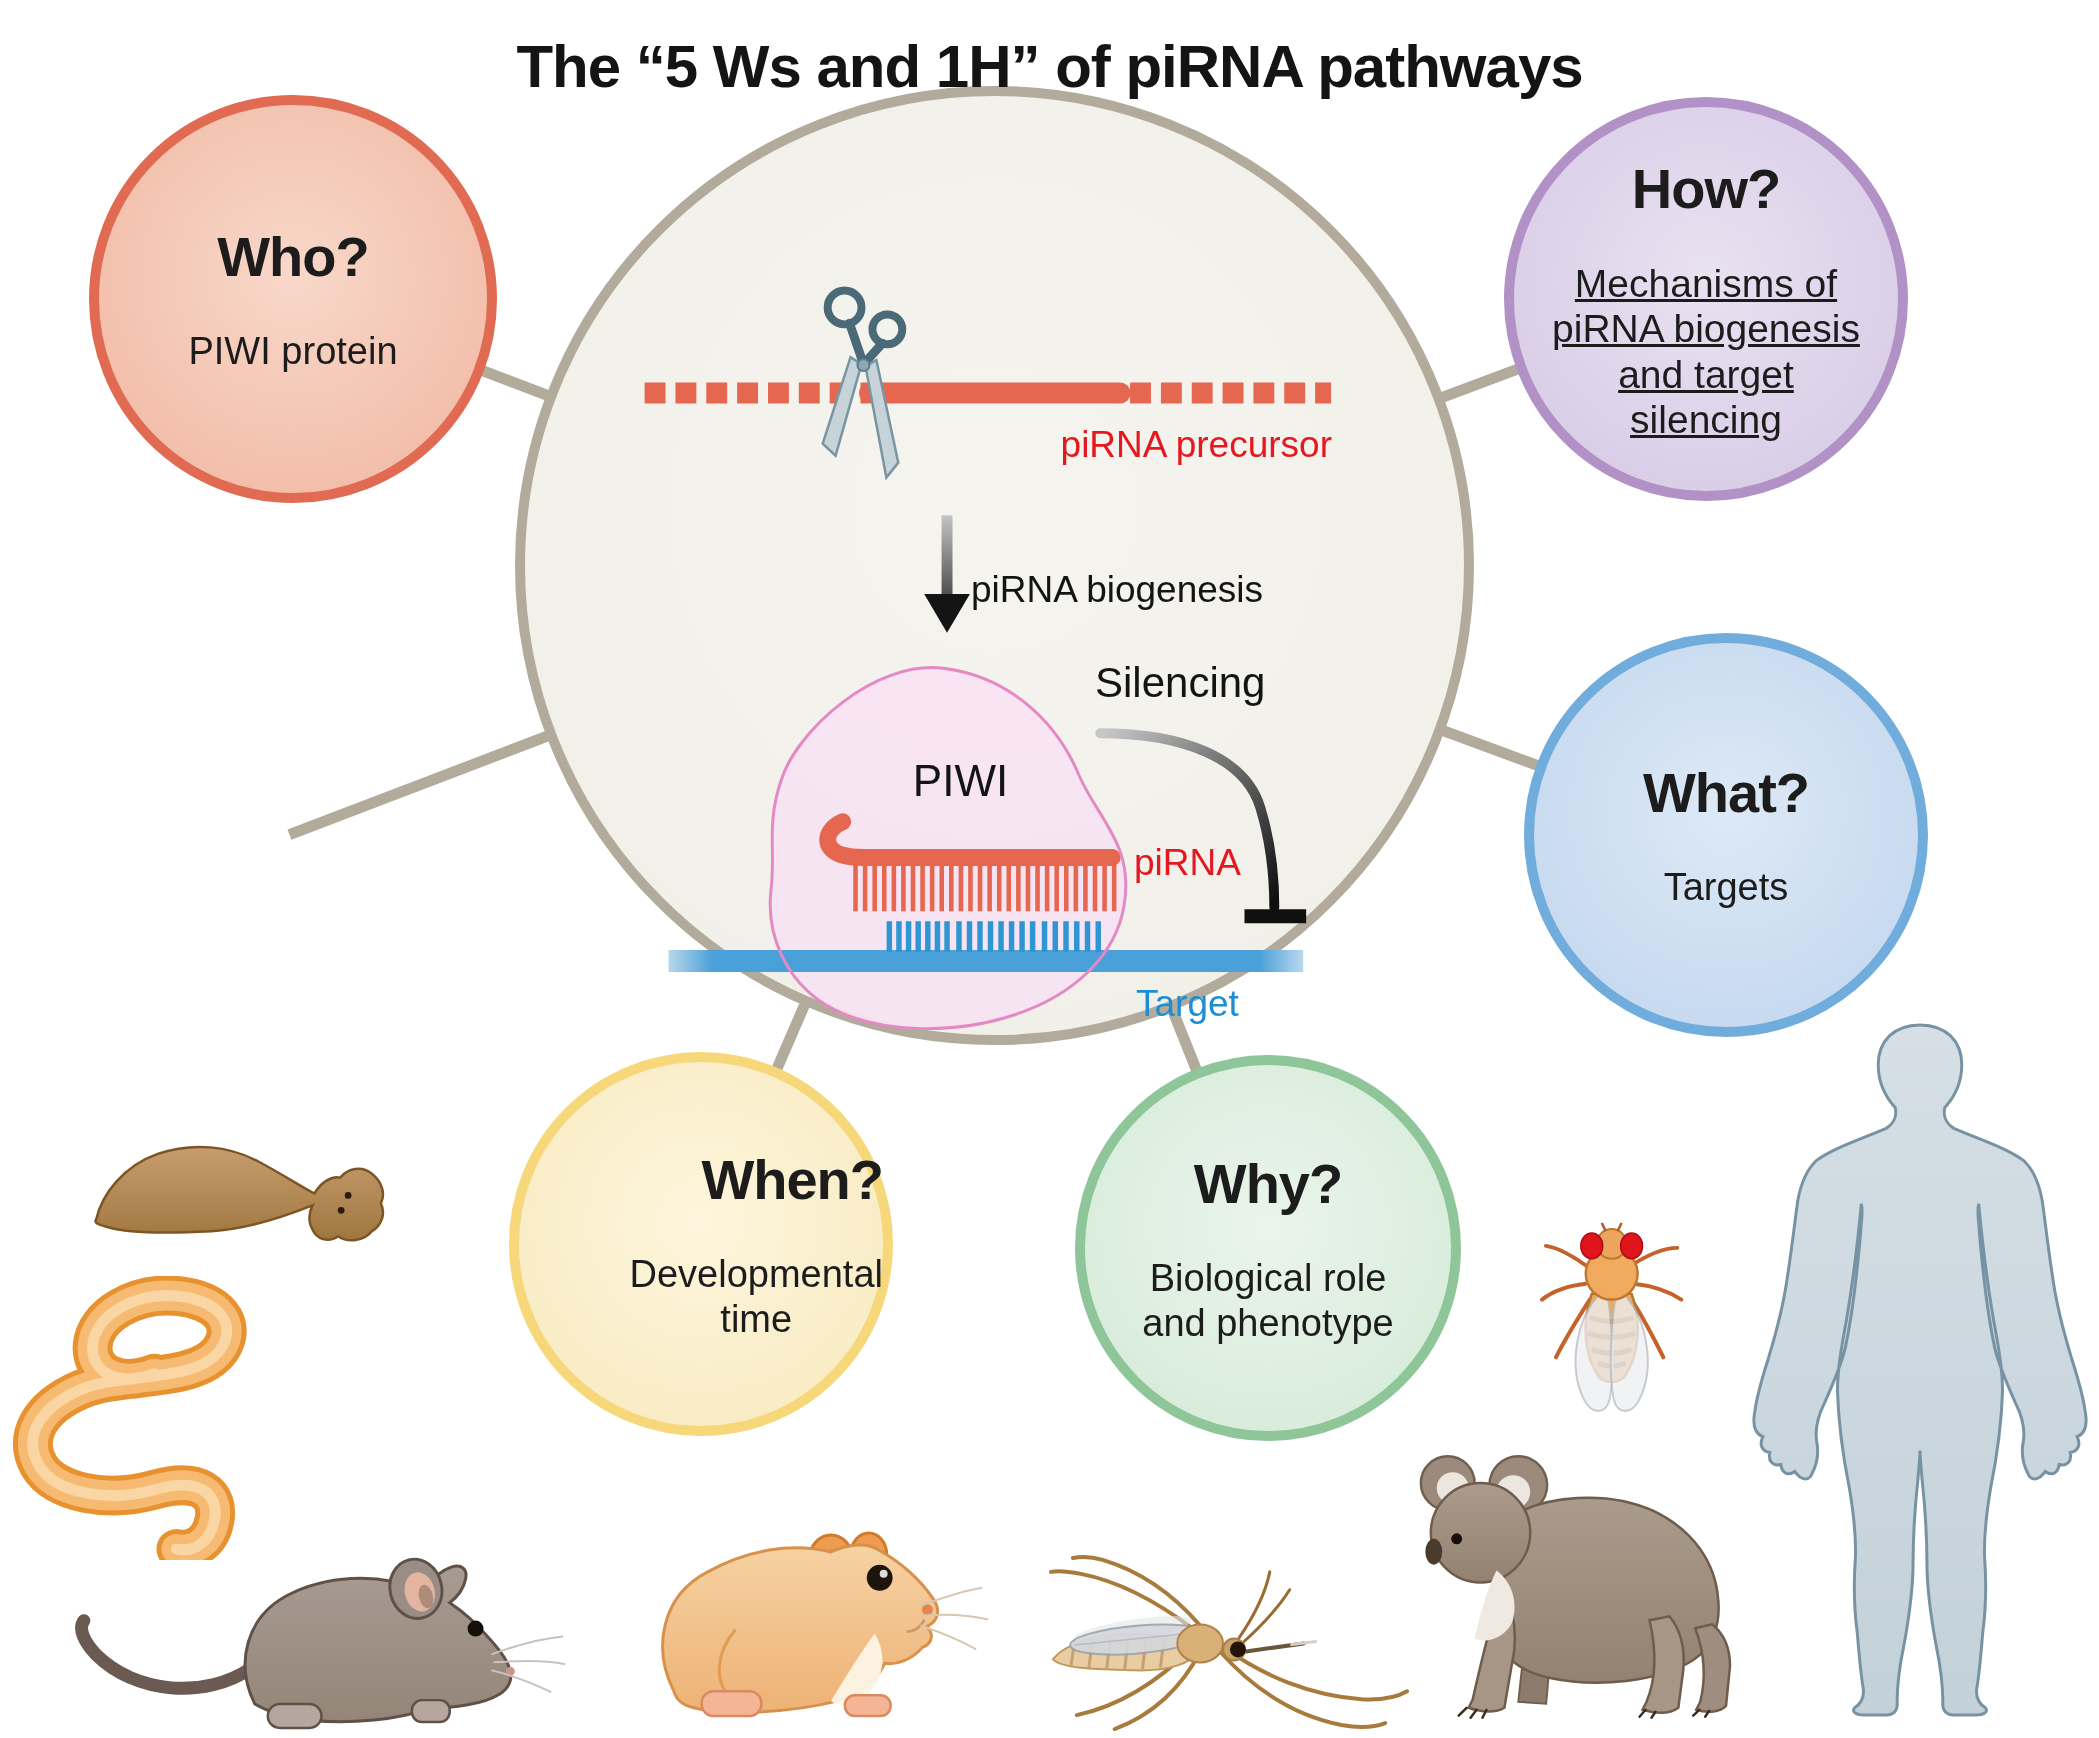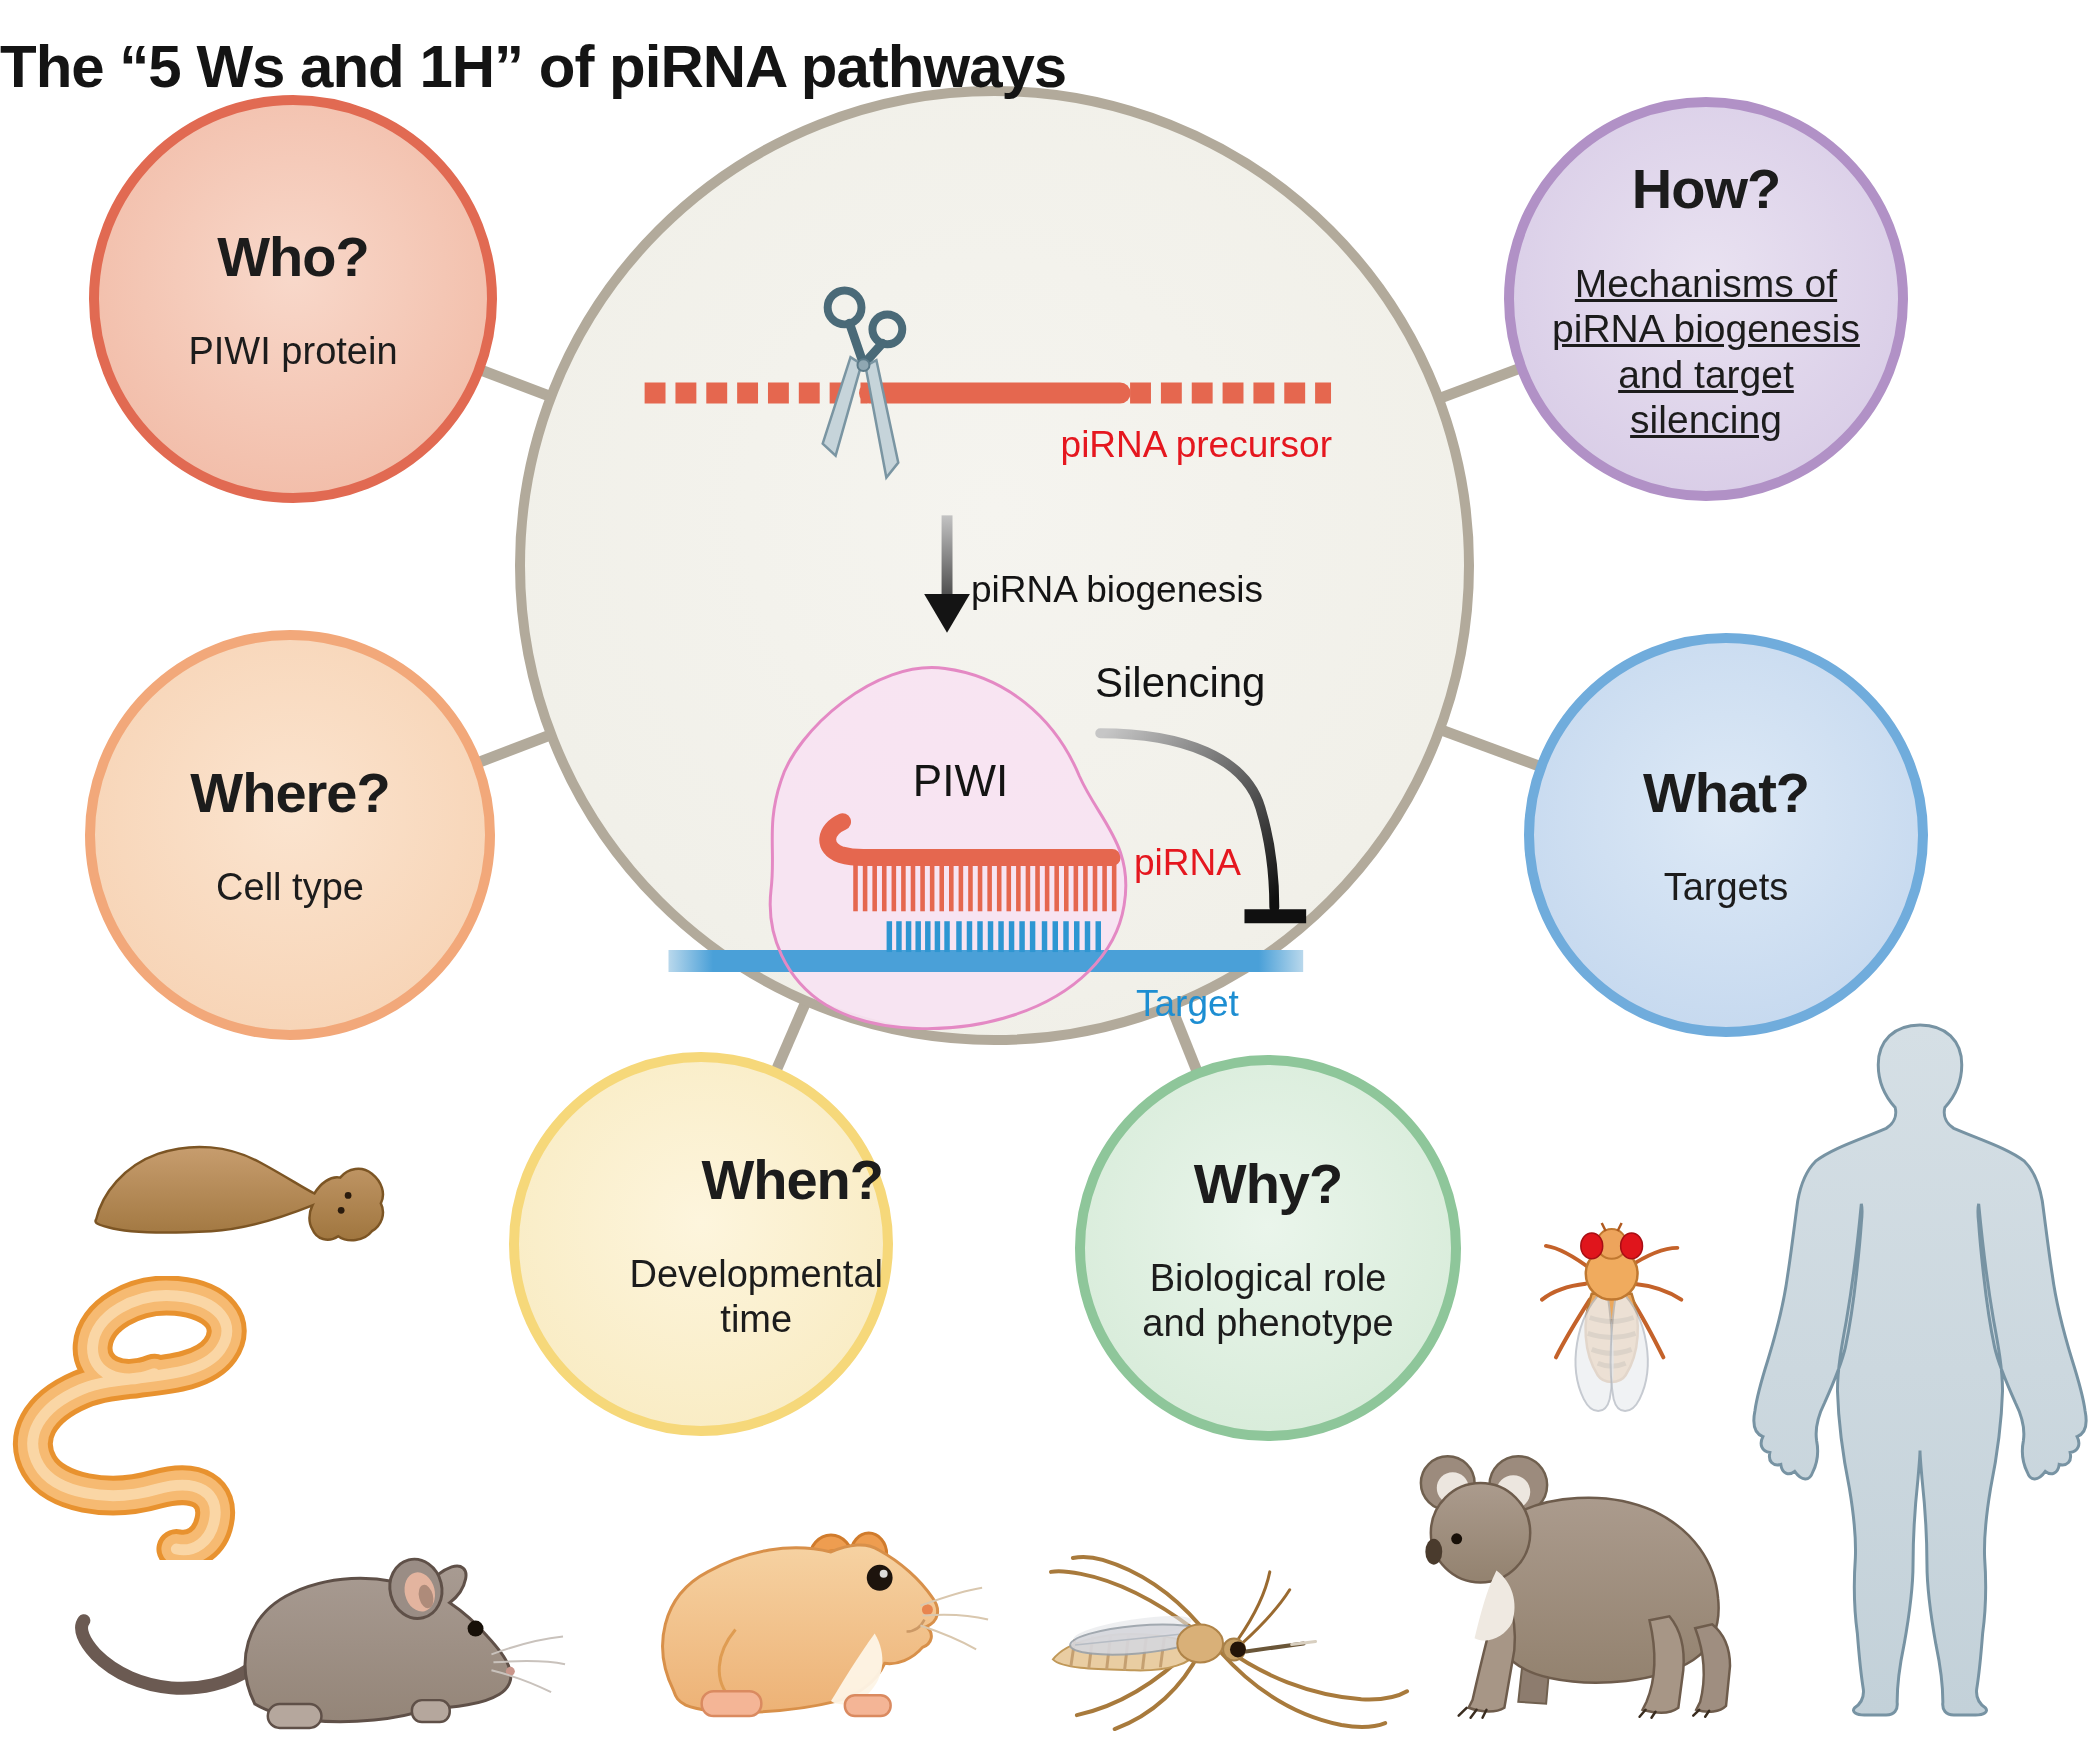--- a/index.html
+++ b/index.html
@@ -2,21 +2,21 @@
 <html><head>
 <meta charset="utf-8">
 <style>
   html,body{margin:0;padding:0;background:#ffffff;}
   .stage{position:relative;width:2099px;height:1738px;background:#ffffff;
          font-family:"Liberation Sans",sans-serif;overflow:hidden;}
   .layer{position:absolute;left:0;top:0;width:2099px;height:1738px;}
   #connectors{z-index:1;}
   #pathway{z-index:6;}
   .fauna{position:absolute;z-index:4;}
-  .title{position:absolute;left:0;right:0;top:-8px;text-align:left;z-index:8;
+  .title{position:absolute;left:0;right:0;top:-8px;text-align:center;z-index:8;
          font-size:60px;font-weight:bold;color:#141414;letter-spacing:-1px;}
   .bubble{position:absolute;border-radius:50%;box-sizing:border-box;z-index:5;
           display:flex;flex-direction:column;align-items:center;justify-content:center;
           text-align:center;gap:16px;}
   .bubble h2{margin:0 0 24px;font-size:56px;font-weight:bold;color:#1c1c1c;letter-spacing:-1px;}
   .bubble p{margin:0;font-size:38px;color:#1c1c1c;line-height:1.16;white-space:pre-line;}
   #central{left:515px;top:86px;width:959px;height:959px;border:10px solid #b2aa9b;z-index:2;
            background:radial-gradient(circle at 50% 44%, #f5f4ef 0%, #f1f0e9 70%, #edece4 100%);}
   #b-who  {left:89px;  top:95px;  width:408px;height:408px;border:10px solid #e16a52;
            background:radial-gradient(circle at 50% 44%, #f8d8ca 0%, #f2bda9 78%);}
@@ -62,24 +62,20 @@
   <div id="b-who" class="bubble">
     <h2>Who?</h2>
     <p>PIWI protein</p>
   </div>
   <div id="b-how" class="bubble">
     <h2>How?</h2>
     <p>Mechanisms of
 piRNA biogenesis
 and target
 silencing</p>
-  </div>
-  <div id="b-where" class="bubble">
-    <h2>Where?</h2>
-    <p>Cell type</p>
   </div>
   <div id="b-what" class="bubble">
     <h2>What?</h2>
     <p>Targets</p>
   </div>
   <div id="b-when" class="bubble">
     <h2>When?</h2>
     <p>Developmental
 time</p>
   </div>

